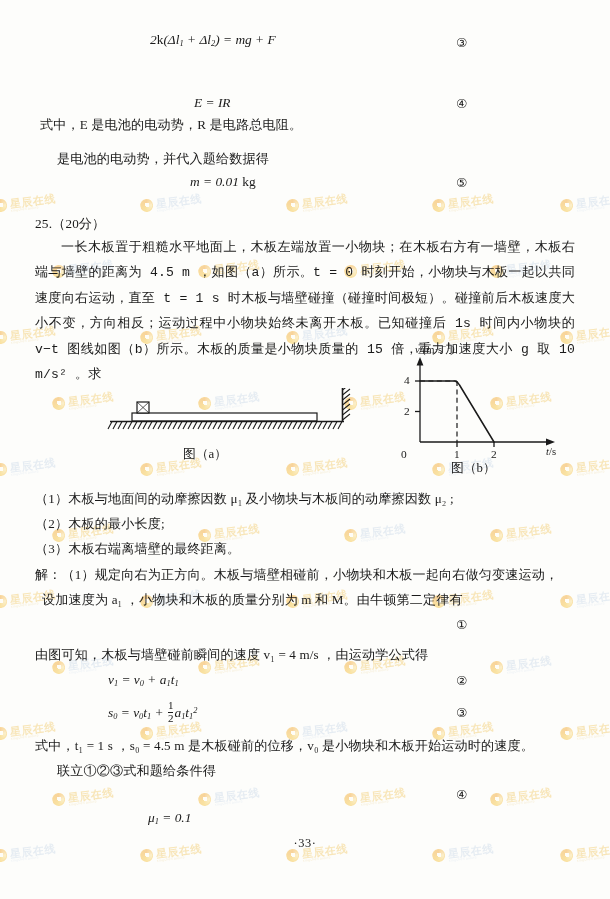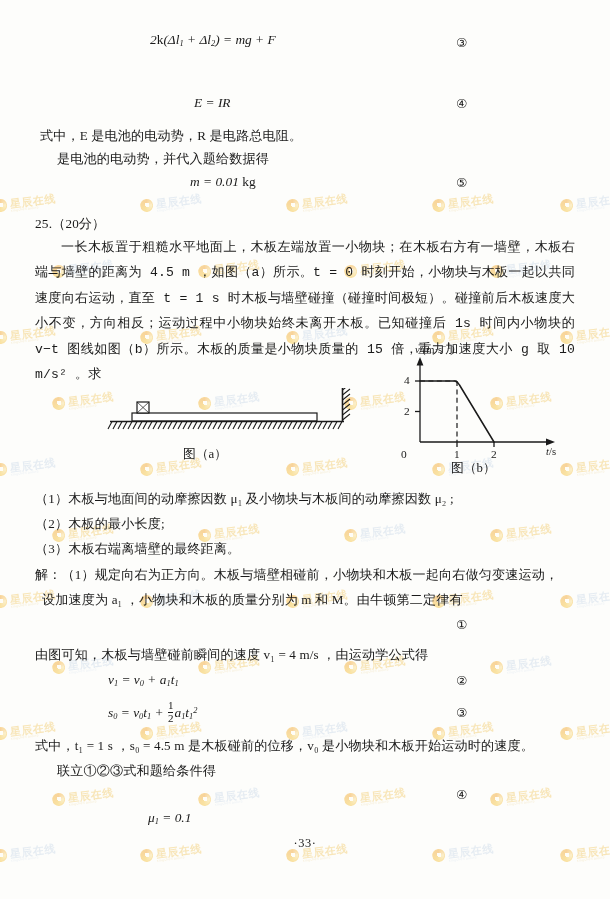--- a/index.html
+++ b/index.html
@@ -412,21 +412,21 @@
     2<span class="up">k</span>(Δ<span>l</span><sub>1</sub> + Δ<span>l</span><sub>2</sub>) = <span>mg</span> + <span>F</span>
   </div>
   <div class="circ" style="left:456px; top:35px;">③</div>
 
 
   <div class="blk eq" style="left:194px; top:95px;">
     E = IR
   </div>
   <div class="circ" style="left:456px; top:96px;">④</div>
 
-  <div class="blk para" style="left:40px; top:123px; width:520px;">式中，E 是电池的电动势，R 是电路总电阻。</div>
+  <div class="blk para" style="left:40px; top:112px; width:520px;">式中，E 是电池的电动势，R 是电路总电阻。</div>
 
   <div class="blk para" style="left:57px; top:146px; width:500px;">是电池的电动势，并代入题给数据得</div>
 
   <div class="blk eq" style="left:190px; top:174px;">
     m = 0.01 <span class="up">kg</span>
   </div>
   <div class="circ" style="left:456px; top:175px;">⑤</div>
 
   <div class="blk" style="left:35px; top:211px;">
     <span class="para" style="font-size:13.4px;">25.</span><span class="para" style="font-size:13.1px;">（20分）</span>

